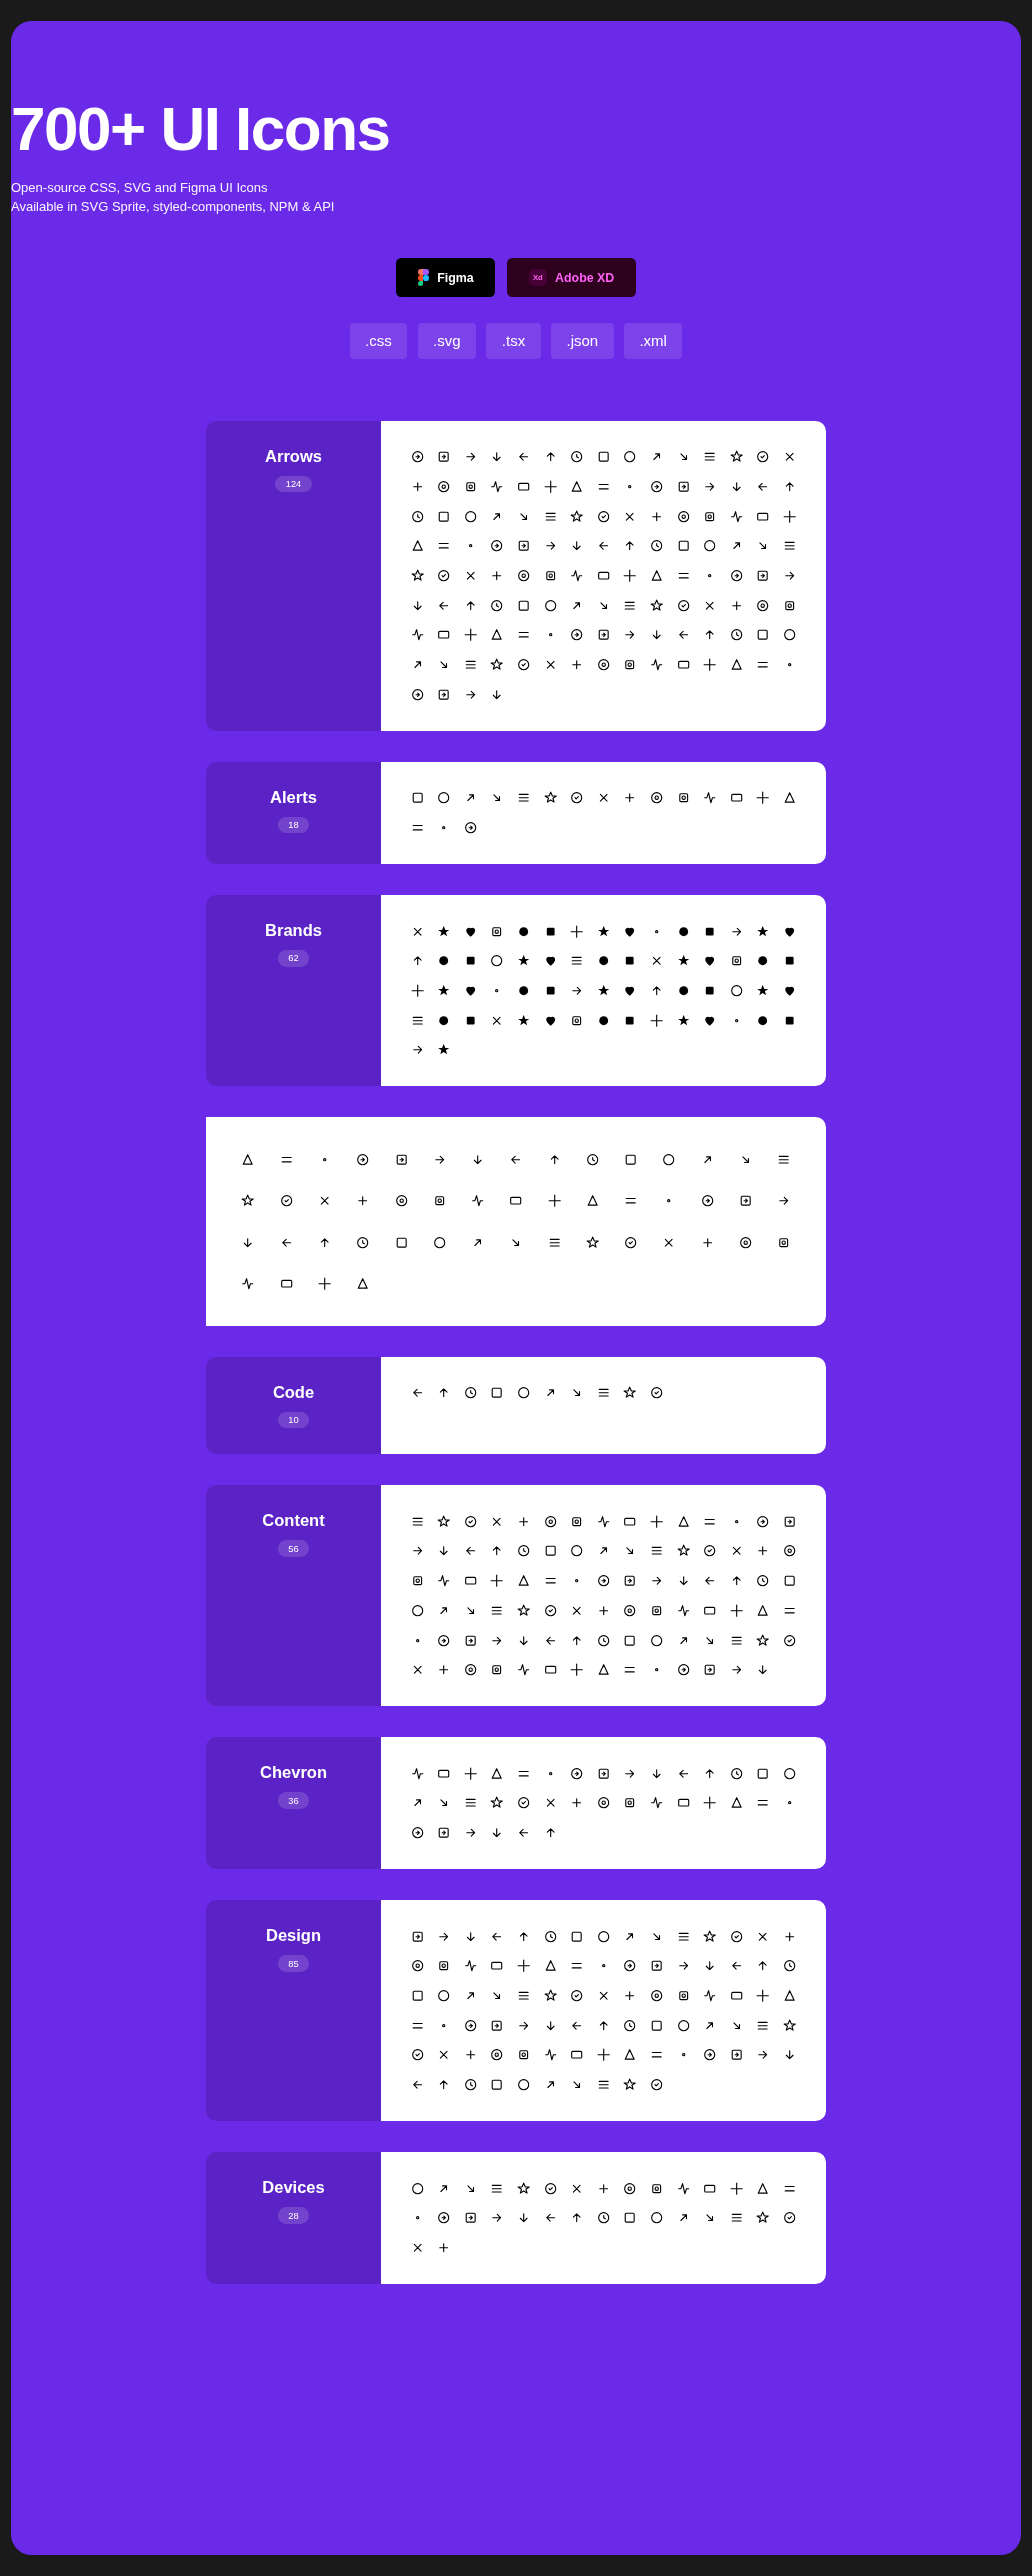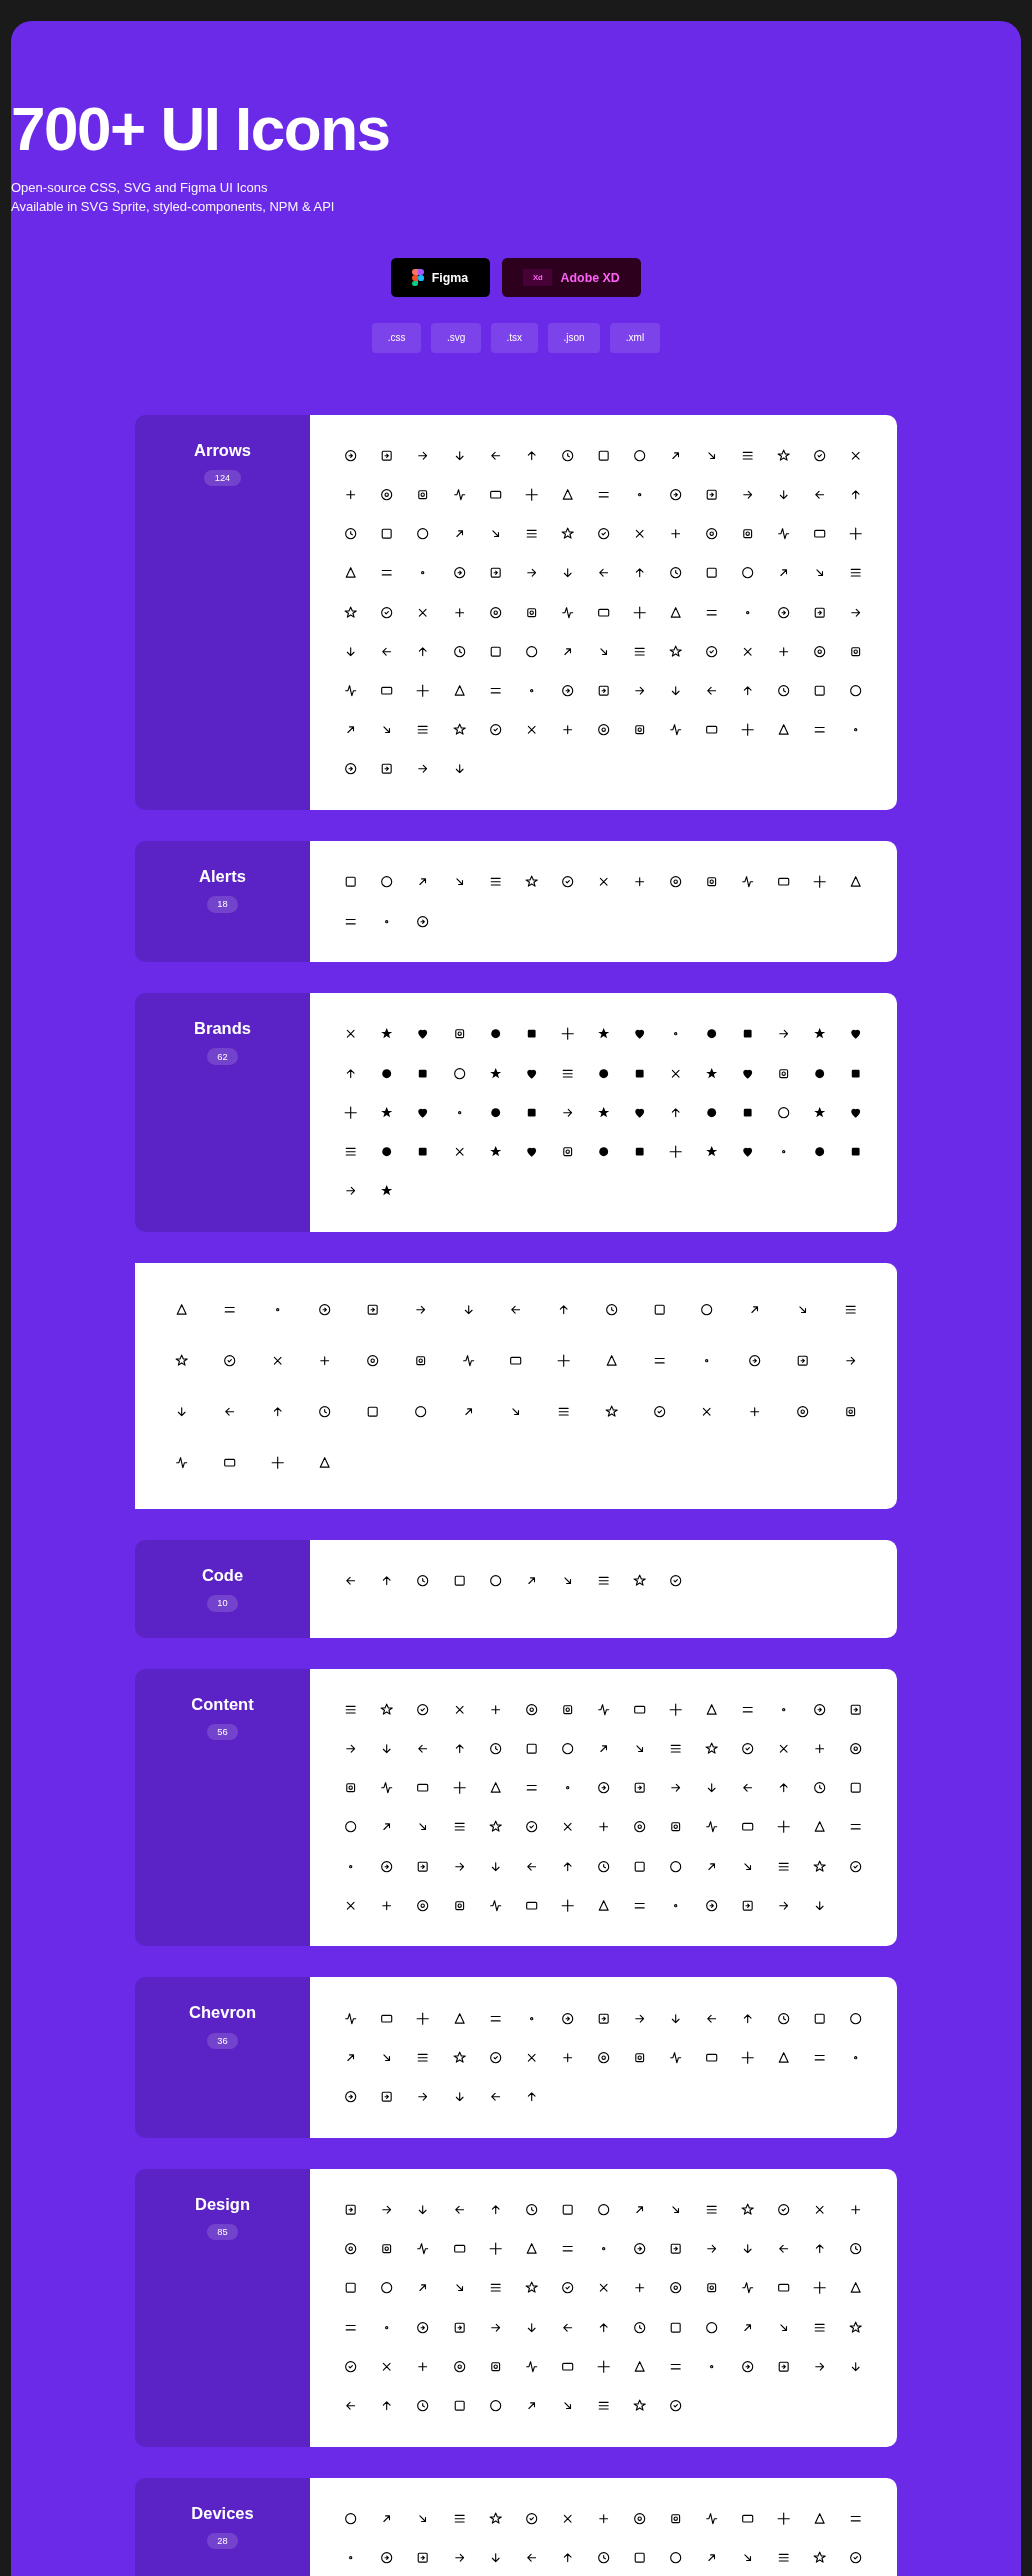--- a/index.html
+++ b/index.html
@@ -10,25 +10,25 @@
 .sub{font-size:13px;line-height:1.5;opacity:.95;font-weight:400}
 .btns{display:flex;justify-content:center;gap:12px;margin:41px 0 26px}
 .btn{background:#000;border-radius:5.2px;padding:11.3px 21.6px;display:flex;align-items:center;gap:8.2px;font-size:12.4px;font-weight:600;cursor:pointer}
 .btn-xd{background:#2d001e;color:#ff61f6}
 .figma-ico{width:11.3px;height:16.5px;display:inline-block;position:relative}
 .figma-ico::before{content:"";position:absolute;top:0;left:0;width:5.7px;height:5.7px;background:#ff7262;border-radius:3.1px 0 0 3.1px}
 .figma-ico::after{content:"";position:absolute;top:0;right:0;width:5.7px;height:5.7px;background:#a259ff;border-radius:0 3.1px 3.1px 0}
 .figma-ico span:nth-child(1){position:absolute;top:5.7px;left:0;width:5.7px;height:5.7px;background:#f24e1e;border-radius:3.1px 0 0 3.1px}
 .figma-ico span:nth-child(2){position:absolute;top:5.7px;right:0;width:5.7px;height:5.7px;background:#1abcfe;border-radius:50%}
 .figma-ico span:nth-child(3){position:absolute;top:11.3px;left:0;width:5.7px;height:5.7px;background:#0acf83;border-radius:3.1px 0 3.1px 3.1px}
-.xd-ico{width:29px;height:16.5px;background:#470137;border-radius:0;display:flex;align-items:center;justify-content:center;font-size:7.7px;font-weight:800;color:#ff61f6}
+.xd-ico{width:18px;height:16.5px;background:#470137;border-radius:5px;display:flex;align-items:center;justify-content:center;font-size:7.7px;font-weight:800;color:#ff61f6}
 .fmt-row{display:flex;justify-content:center;gap:10.3px}
-.fmt{background:rgba(255,255,255,.12);border-radius:4.1px;padding:9.3px 15.5px;font-size:10px;font-weight:500;cursor:pointer}
+.fmt{background:rgba(255,255,255,.12);border-radius:4.1px;padding:9.3px 15.5px;font-size:15px;font-weight:500;cursor:pointer}
 .sections{display:flex;flex-direction:column;gap:31px;align-items:center}
-.section{display:flex;width:762px;max-width:92%}
+.section{display:flex;width:620px;max-width:92%}
 .side{width:175px;background:rgba(0,0,0,.15);border-radius:10.3px 0 0 10.3px;padding:26px 20.6px;text-align:center}
 .side-title{font-size:16.5px;font-weight:600;margin-bottom:10.3px}
 .badge{display:inline-block;background:rgba(255,255,255,.15);border-radius:515px;padding:3.1px 10.3px;font-size:9.3px;font-weight:400}
 .grid{flex:1;background:#fff;border-radius:0 10.3px 10.3px 0;padding:25px;display:grid;grid-template-columns:repeat(15,1fr);gap:7.2px 4.1px;align-content:start}
 .ico{width:100%;aspect-ratio:1;display:flex;align-items:center;justify-content:center;cursor:pointer}
 .ico svg{width:13.4px;height:13.4px;stroke:#000;stroke-width:2;fill:none;stroke-linecap:round;stroke-linejoin:round}
 .ico.fill svg{fill:#000;stroke:none}
 </style>
 </head>
 <body>

